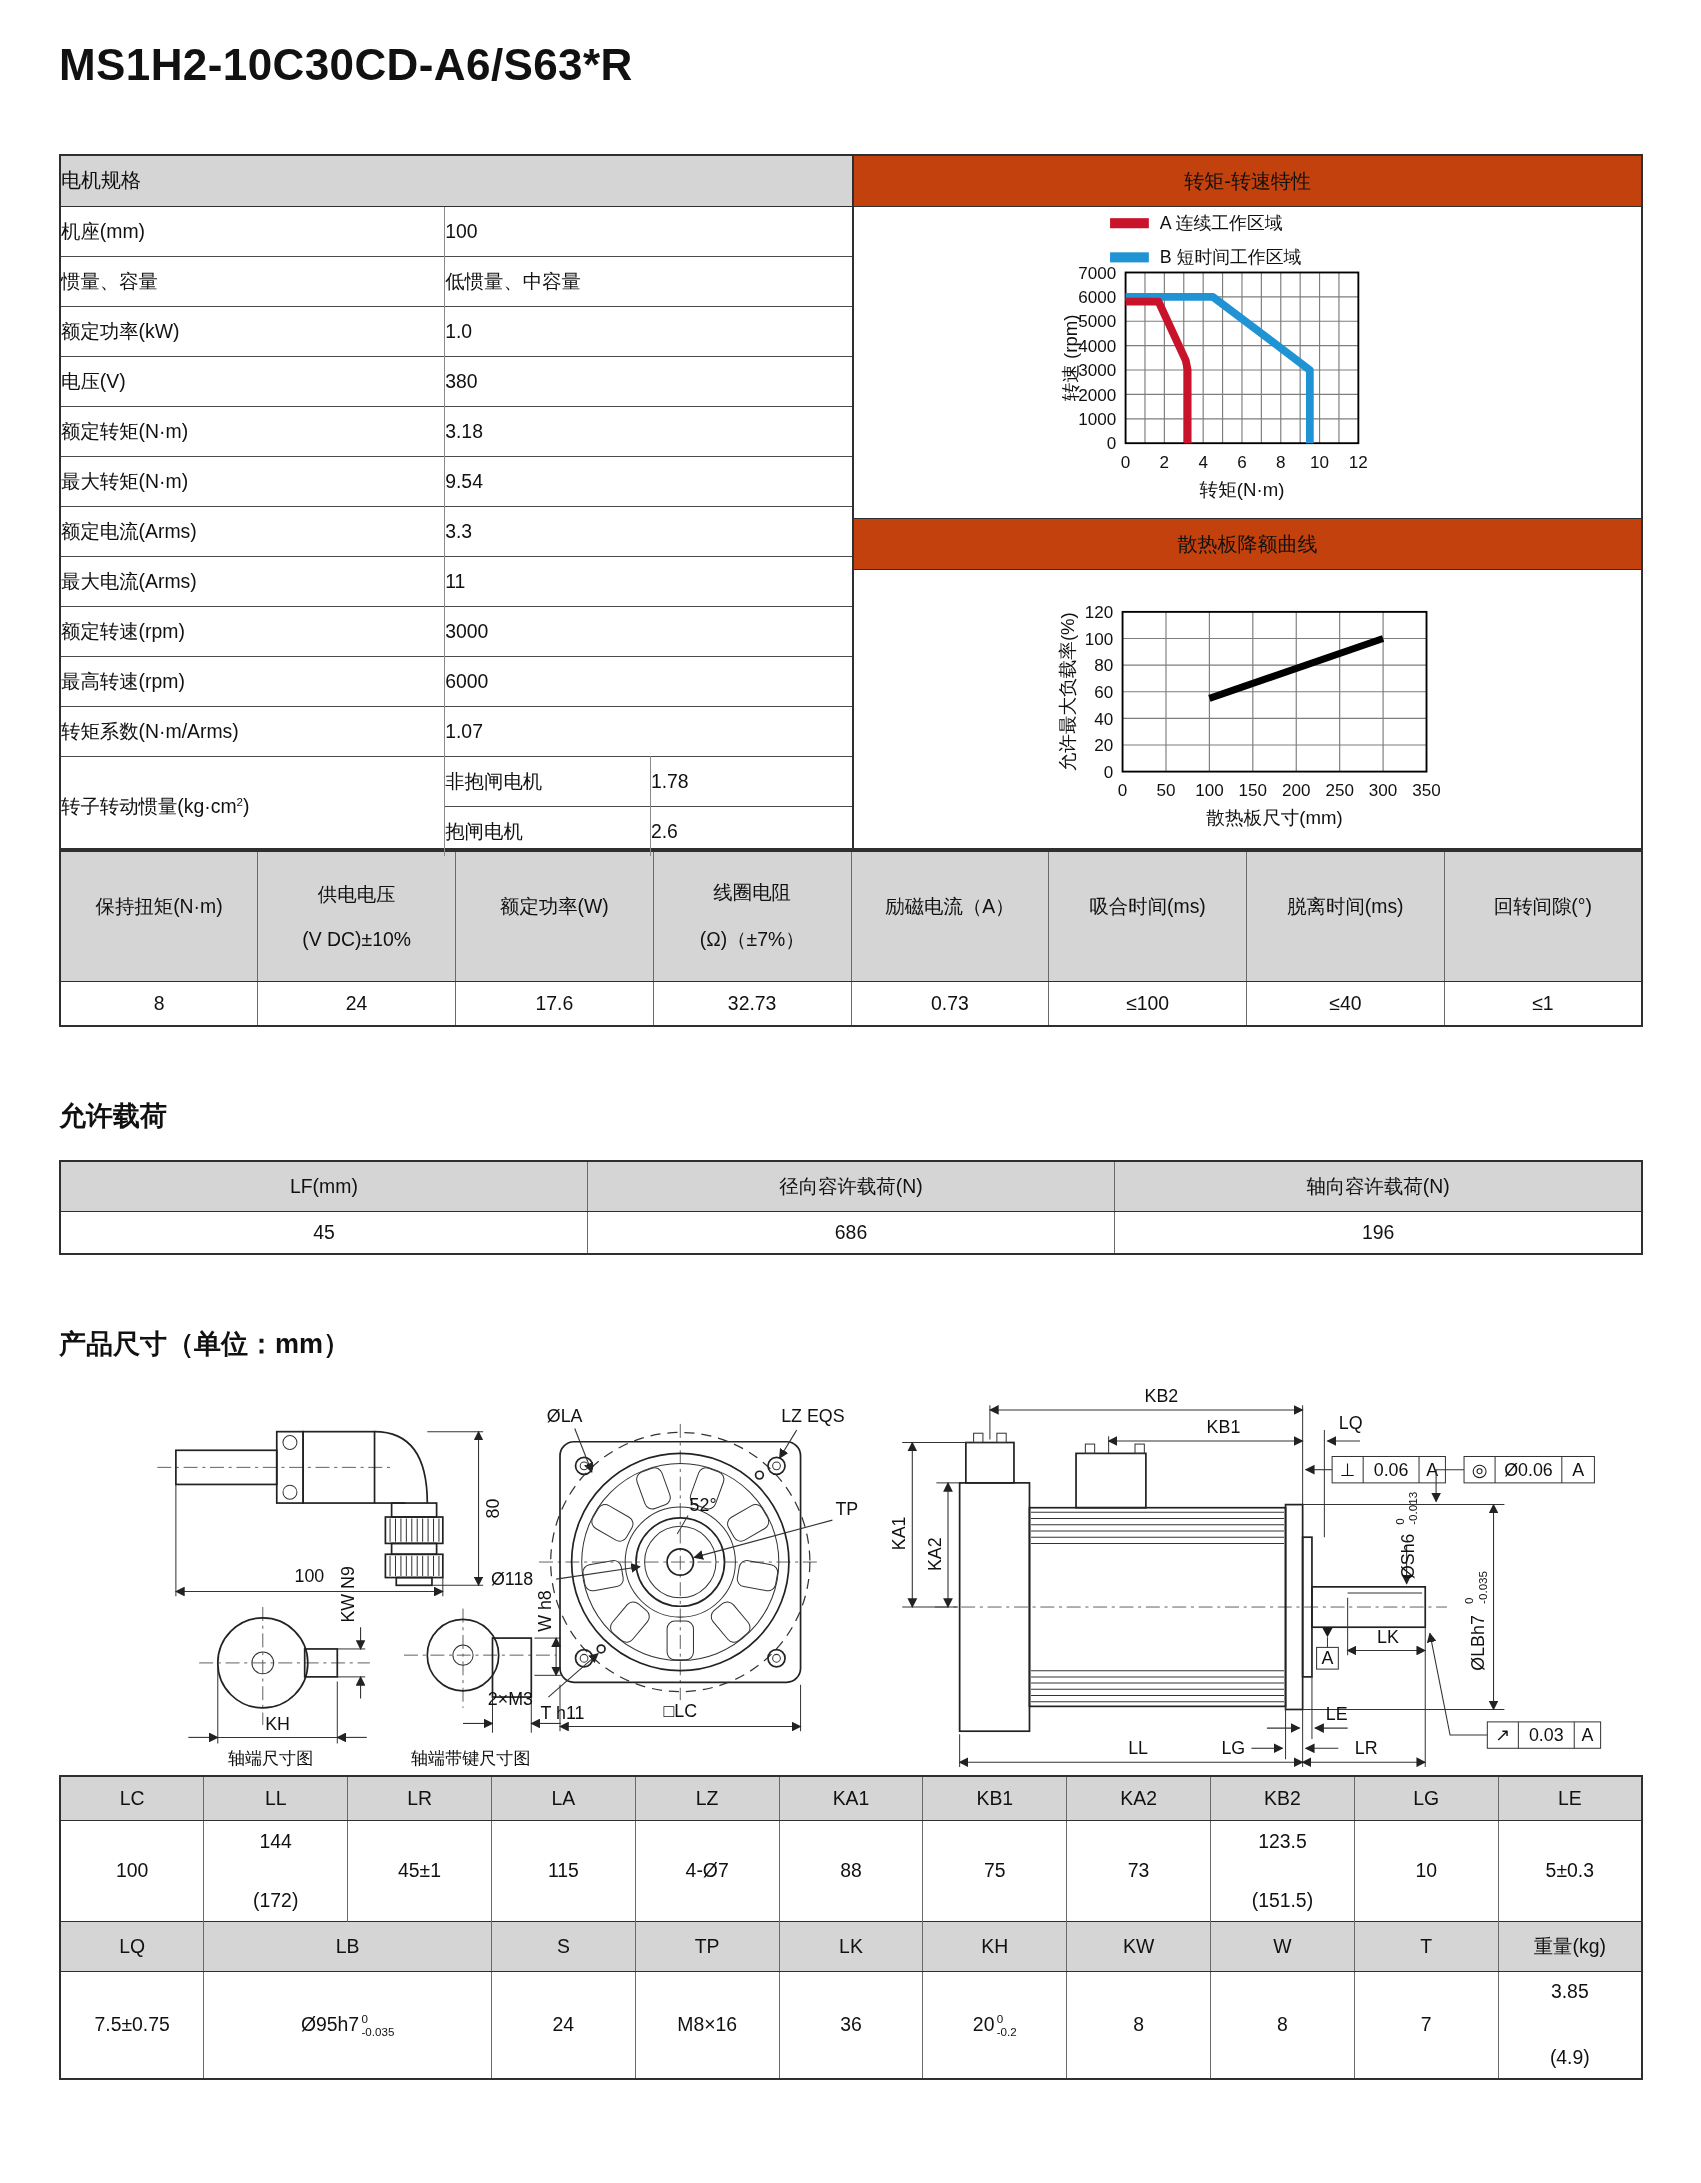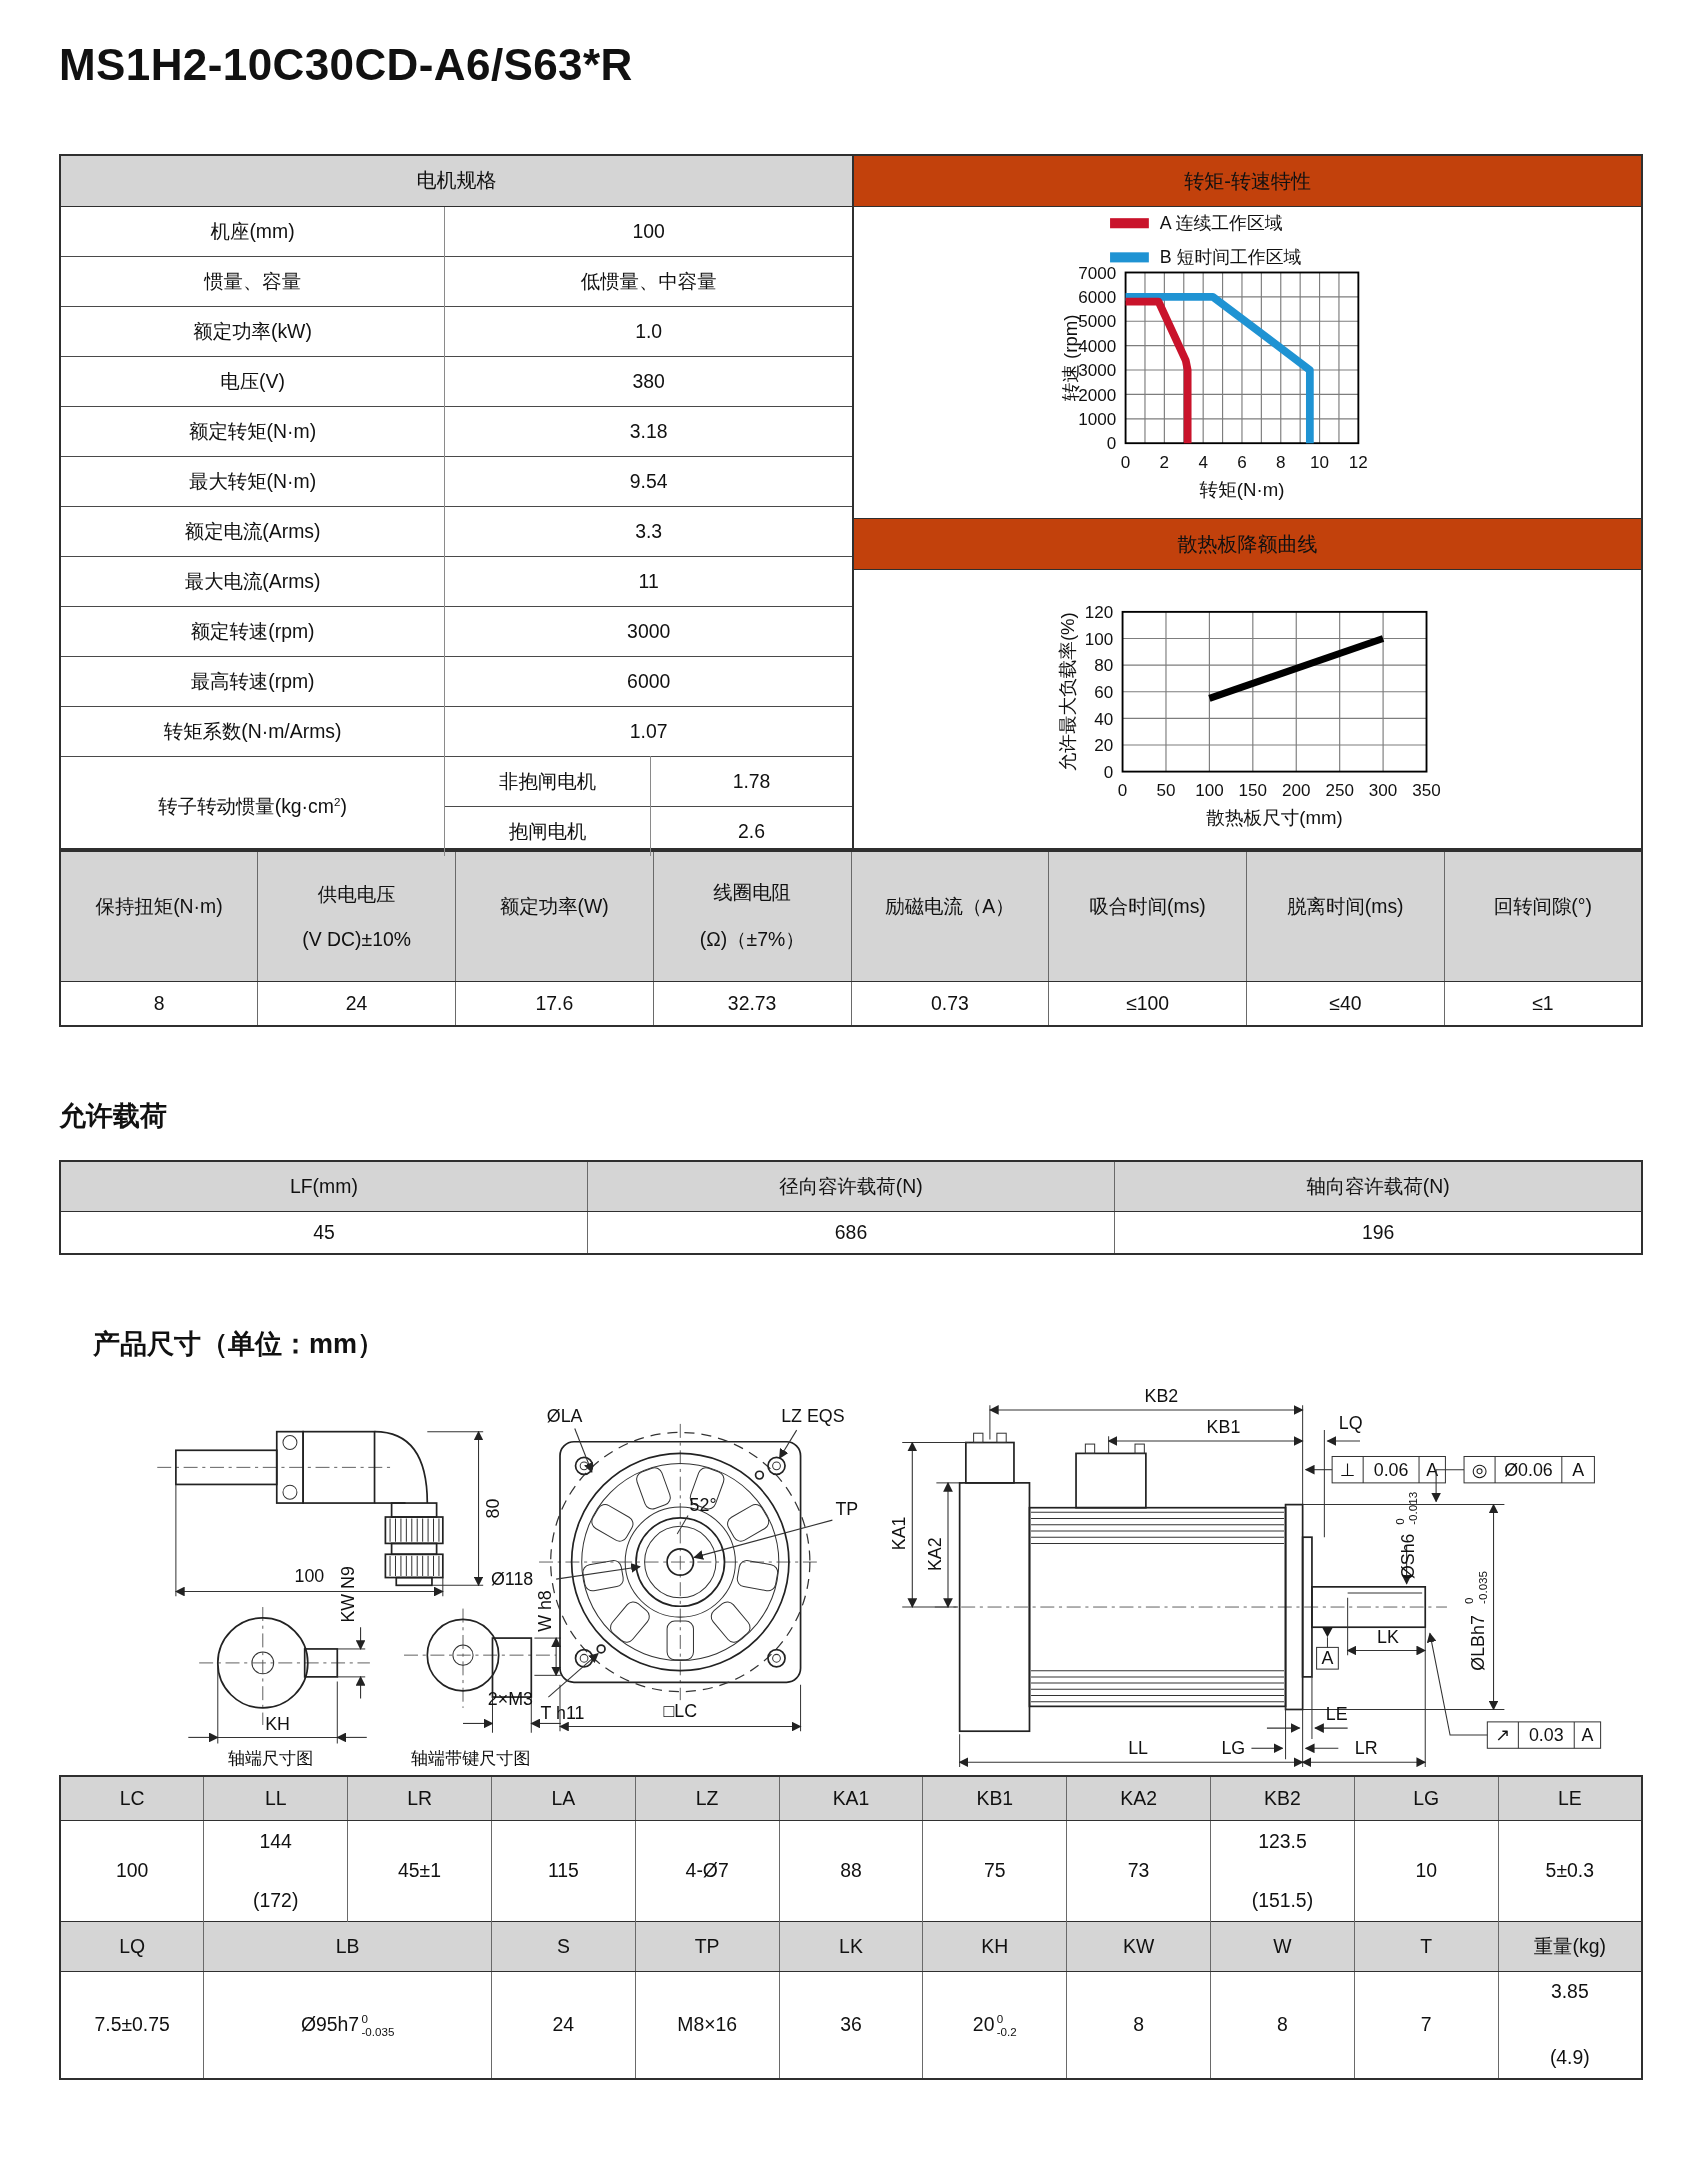--- a/index.html
+++ b/index.html
@@ -6,21 +6,21 @@
   body{width:1702px;font-family:"Liberation Sans","DejaVu Sans",sans-serif;color:#111;}
   .page{padding:40px 59px 62px 59px;}
   h1{font-size:44px;font-weight:bold;margin:0 0 64px 0;letter-spacing:0.4px;}
   h2{font-size:27px;font-weight:bold;margin:54px 0 26.4px 0;}
 
   
   .spec-wrap{display:flex;border:2.3px solid #2f2f2f;height:696px;box-sizing:border-box;}
   .spec-left{width:50.2%;border-right:2.3px solid #2f2f2f;box-sizing:border-box;}
   table{border-collapse:collapse;}
   .spec-table{width:100%;height:100%;table-layout:fixed;}
-  .spec-table th,.spec-table td{border-top:1.2px solid #4a4a4a;font-size:19.4px;font-weight:normal;text-align:center;vertical-align:middle;padding:0;}
+  .spec-table th,.spec-table td{border-top:1.2px solid #4a4a4a;font-size:19.4px;font-weight:normal;text-align:left;vertical-align:middle;padding:0;}
   .spec-table tr{height:50px;}
   .spec-table th.hdr{background:#d5d5d5;border-top:none;border-bottom:1.6px solid #2f2f2f;font-size:20px;}
   .spec-table td.lbl{border-right:1.2px solid #8a8a8a;}
   .spec-table td.sub{border-right:1.2px solid #8a8a8a;}
   sup{font-size:11.6px;}
 
   .spec-right{width:49.8%;display:flex;flex-direction:column;box-sizing:border-box;}
   .chart-header{background:#c2410c;height:50px;line-height:50px;text-align:center;font-size:20px;border-bottom:1.6px solid #2f2f2f;flex:0 0 auto;}
   .chart-header.second{border-top:1.6px solid #2f2f2f;}
   .chart-box{flex:0 0 auto;}
@@ -309,21 +309,21 @@
       <th>轴向容许载荷(N)</th>
     </tr>
     <tr class="vl">
       <td>45</td>
       <td>686</td>
       <td>196</td>
     </tr>
   </tbody>
     </table>
 
-  <h2 style="margin-top:71px;margin-bottom:20px;margin-left:34px;">产品尺寸（单位：mm）</h2>
+  <h2 style="margin-top:71px;margin-bottom:20px;">产品尺寸（单位：mm）</h2>
 
   <div class="drawing">
   <svg width="1584" height="388" viewBox="0 0 2040 500">
     <defs>
       <marker id="ar" viewBox="0 0 10 10" refX="9" refY="5" markerWidth="9" markerHeight="9" orient="auto-start-reverse">
         <path d="M0,0 L10,5 L0,10 z" fill="#222"></path>
       </marker>
     </defs>
 
     <g>

